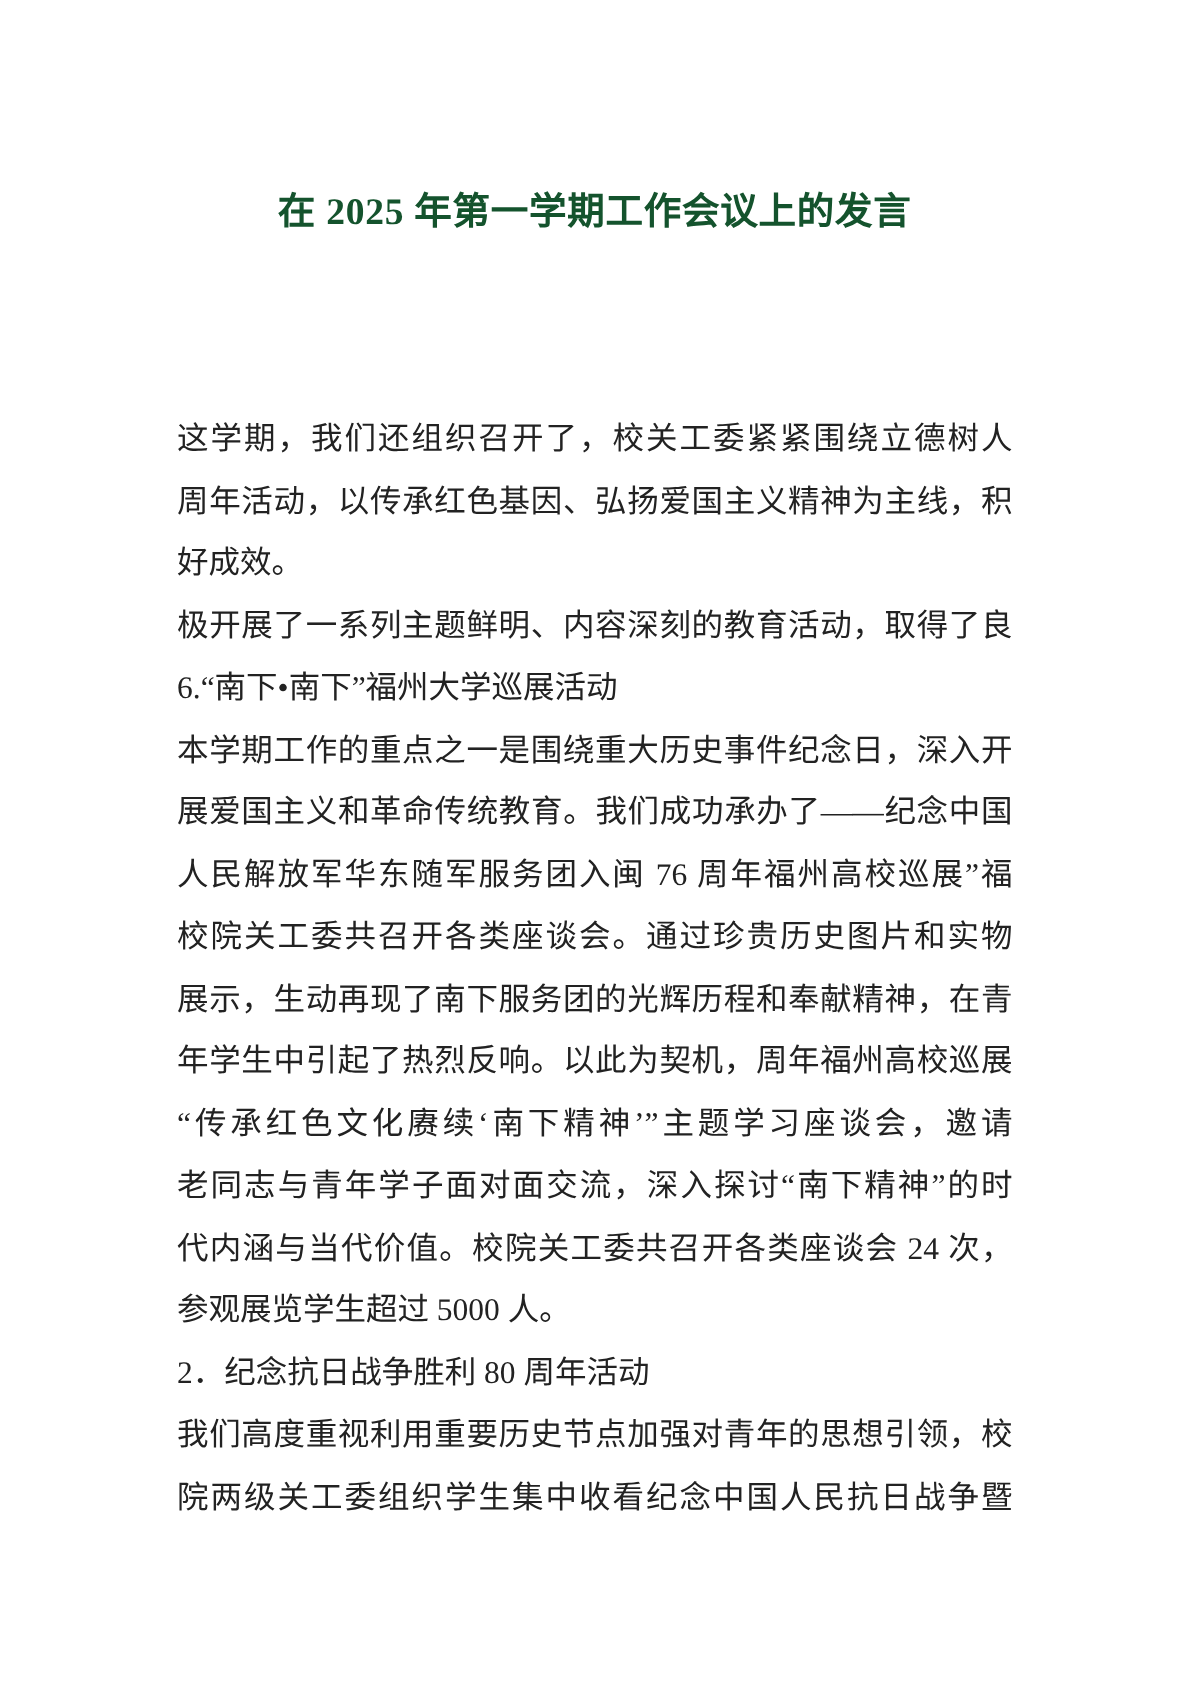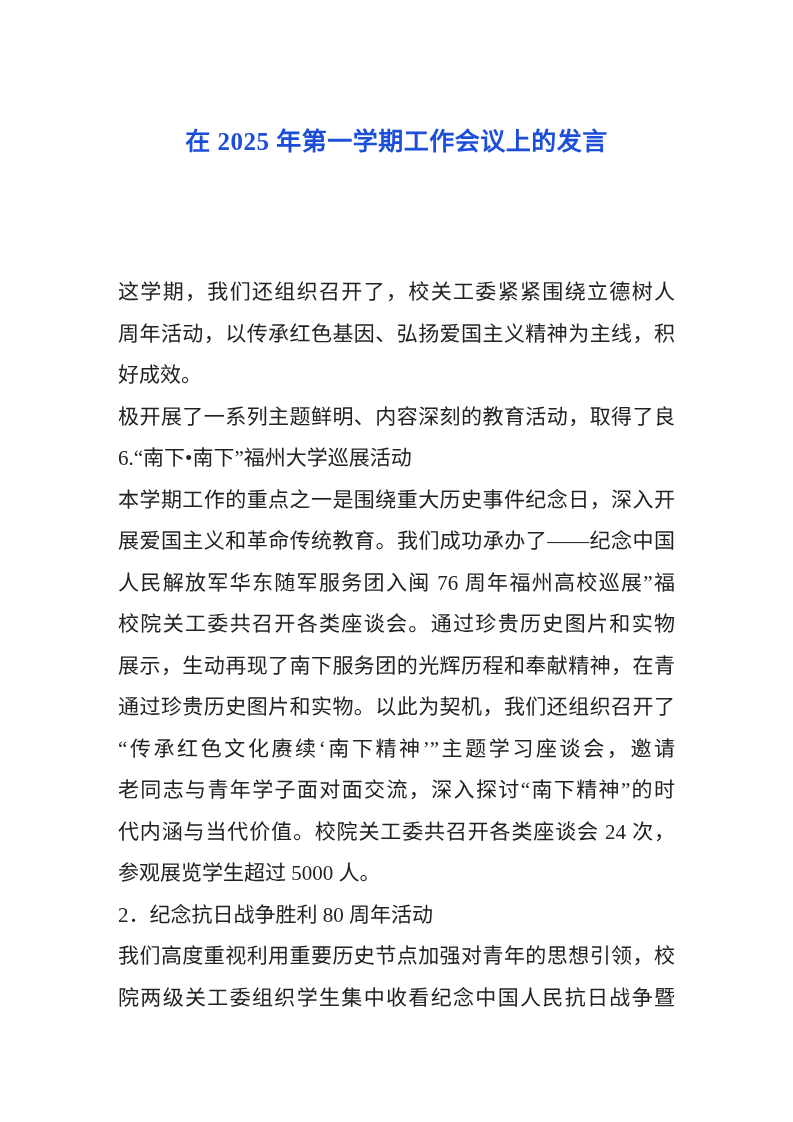--- a/index.html
+++ b/index.html
@@ -23,21 +23,21 @@
   .title {
     position: absolute;
     top: 121px;
     left: 0;
     width: 793px;
     margin: 0;
     text-align: center;
     font-size: 25px;
     font-weight: bold;
     line-height: 42px;
-    color: #1d4ed8;
+    color: #14532d;
     letter-spacing: 0.5px;
   }
   .content {
     position: absolute;
     top: 272px;
     left: 118px;
     width: 557px;
   }
   .line {
     height: 41.5px;
@@ -67,21 +67,21 @@
     <div class="line">好成效。</div>
     <div class="line fill">极开展了一系列主题鲜明、内容深刻的教育活动，取得了良</div>
 
     <div class="line">6.“南下•南下”福州大学巡展活动</div>
 
     <div class="line fill">本学期工作的重点之一是围绕重大历史事件纪念日，深入开</div>
     <div class="line fill">展爱国主义和革命传统教育。我们成功承办了——纪念中国</div>
     <div class="line fill">人民解放军华东随军服务团入闽 76 周年福州高校巡展”福</div>
     <div class="line fill">校院关工委共召开各类座谈会。通过珍贵历史图片和实物</div>
     <div class="line fill">展示，生动再现了南下服务团的光辉历程和奉献精神，在青</div>
-    <div class="line fill">通过珍贵历史图片和实物。以此为契机，我们还组织召开了</div>
+    <div class="line fill">年学生中引起了热烈反响。以此为契机，周年福州高校巡展</div>
     <div class="line fill">“传承红色文化赓续‘南下精神’”主题学习座谈会，邀请</div>
     <div class="line fill">老同志与青年学子面对面交流，深入探讨“南下精神”的时</div>
     <div class="line fill">代内涵与当代价值。校院关工委共召开各类座谈会 24 次，</div>
     <div class="line">参观展览学生超过 5000 人。</div>
 
     <div class="line">2．纪念抗日战争胜利 80 周年活动</div>
 
     <div class="line fill">我们高度重视利用重要历史节点加强对青年的思想引领，校</div>
     <div class="line fill">院两级关工委组织学生集中收看纪念中国人民抗日战争暨</div>
 

